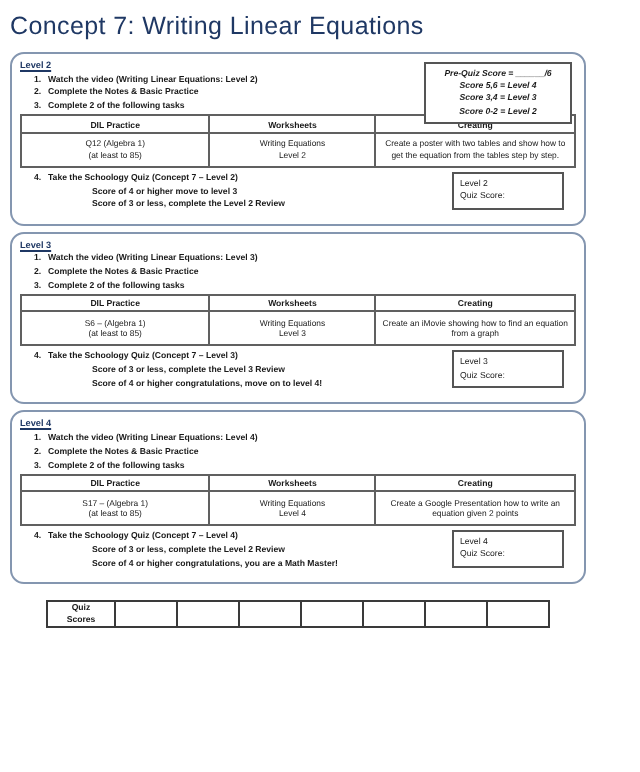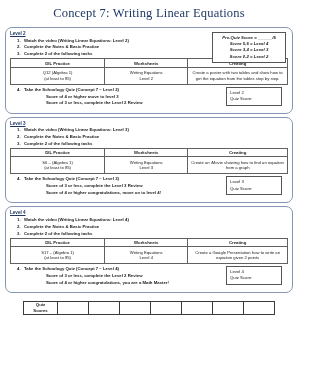--- a/index.html
+++ b/index.html
@@ -5,22 +5,21 @@
   * { box-sizing: border-box; margin: 0; padding: 0; }
   html, body {
     width: 298px; height: 386px;
     background: #ffffff;
     font-family: "Liberation Sans", sans-serif;
     overflow: hidden;
   }
   .page { position: relative; width: 298px; height: 386px; padding: 0 5px; }
 
   .doc-title {
-    text-align: center;
-    font-family: Liberation Serif, serif;
+    font-family: Liberation Sans, sans-serif;
     font-size: 12.5px;
     color: #1f3864;
     letter-spacing: .2px;
     padding: 6px 0 6px 0;
     white-space: nowrap;
   }
 
   .level-box {
     border: 1px solid #8496b0;
     border-radius: 7px;

